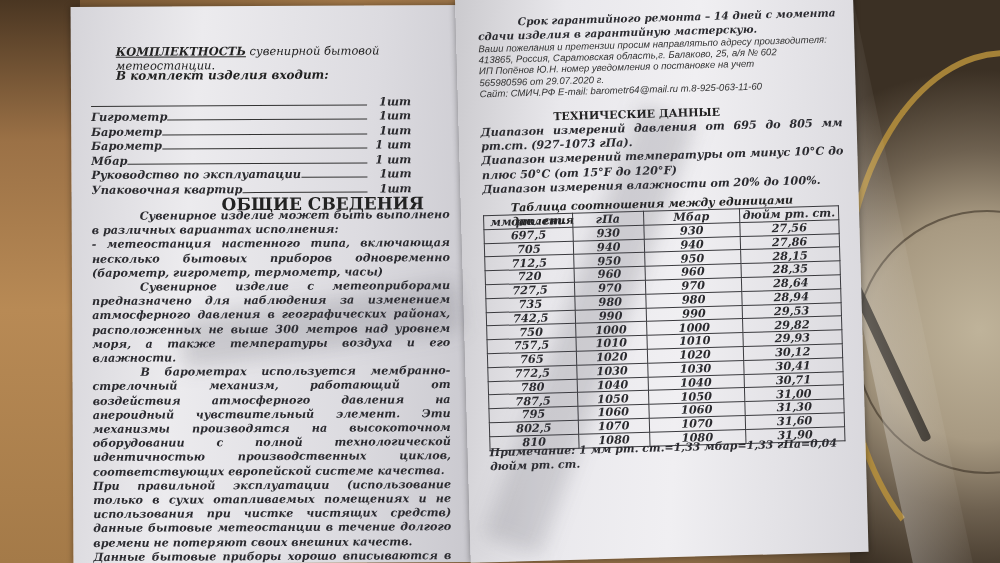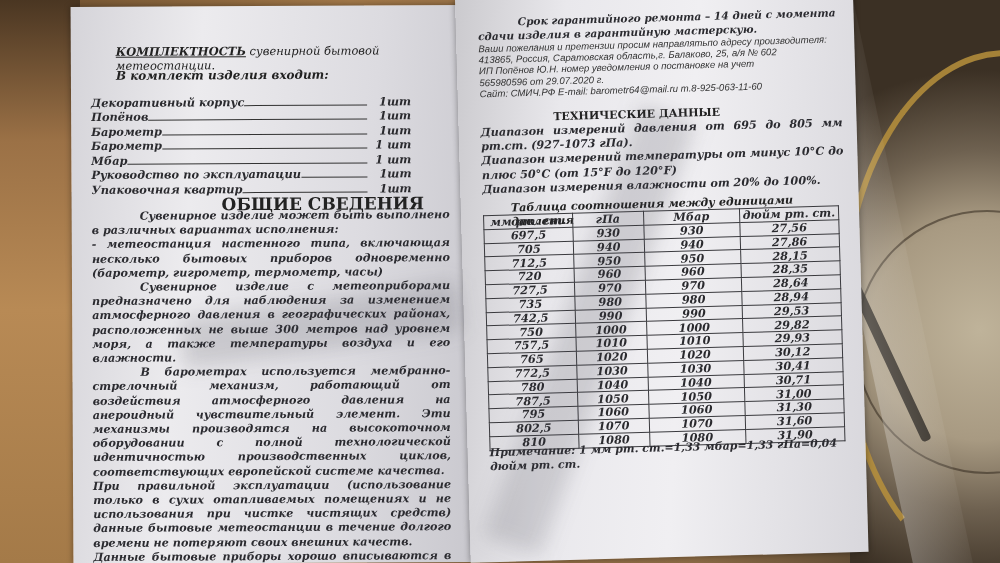--- a/index.html
+++ b/index.html
@@ -88,26 +88,25 @@
 
 <div class="page page-left">
   <div class="title-kompl">
     <span class="it" style="text-decoration:underline;text-align:right;">КОМПЛЕКТНОСТЬ</span>
     <span class="it" style="font-weight:normal;">сувенирной бытовой метеостанции.</span>
   </div>
   <div class="subtitle it">В комплект изделия входит:</div>
 
   <div class="kit-list">
     <div class="kit-row">
-        <span class="name">Декоративный корпус</span>
-        <span class="fill"></span>
-        <span class="qty">1шт</span>
-      </div>
-    <div class="kit-row">
-        <span class="name">Попёнов</span>
+        <span class="fill"></span>
+        <span class="qty">1шт</span>
+      </div>
+    <div class="kit-row">
+        <span class="name">Гигрометр</span>
         <span class="fill"></span>
         <span class="qty">1шт</span>
       </div>
     <div class="kit-row">
         <span class="name">Барометр</span>
         <span class="fill"></span>
         <span class="qty">1шт</span>
       </div>
     <div class="kit-row">
         <span class="name">Барометр</span>

